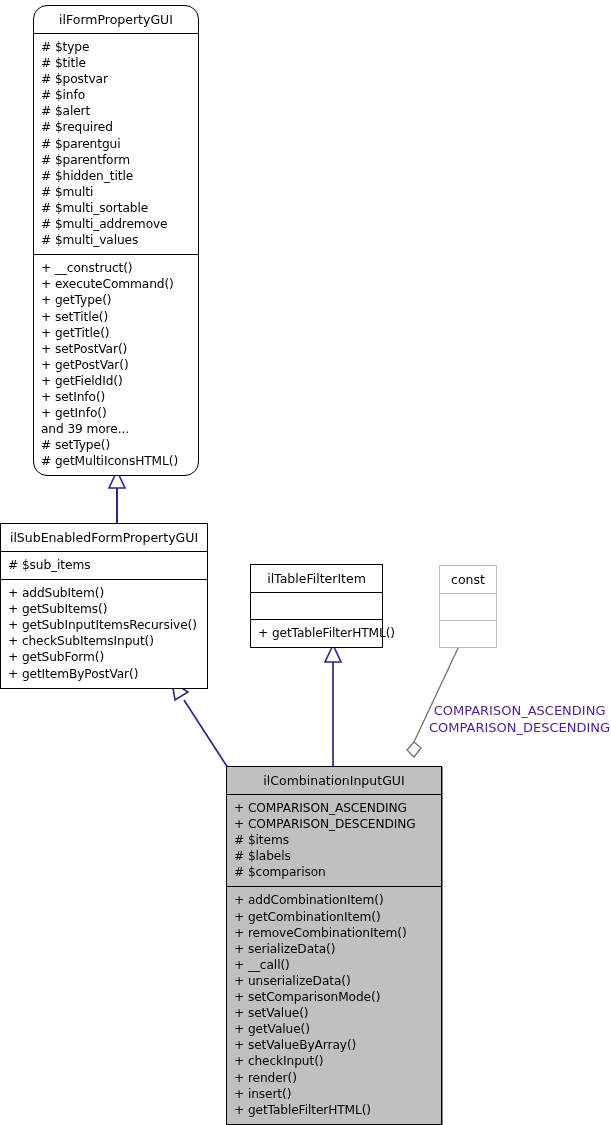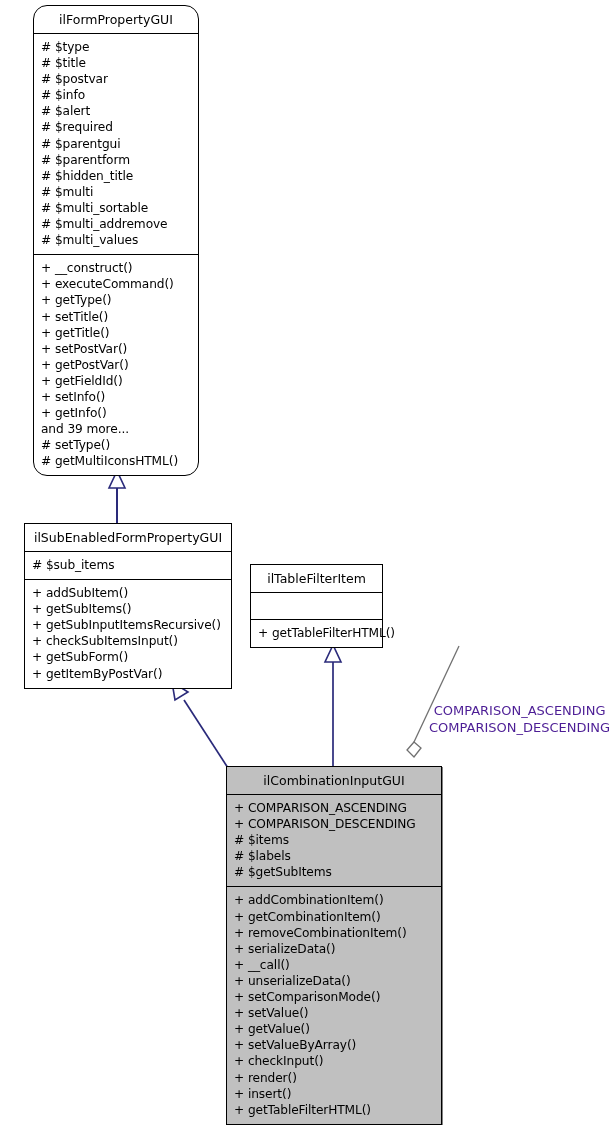--- a/index.html
+++ b/index.html
@@ -140,21 +140,21 @@
       <div class="uml-row">+ getPostVar()</div>
       <div class="uml-row">+ getFieldId()</div>
       <div class="uml-row">+ setInfo()</div>
       <div class="uml-row">+ getInfo()</div>
       <div class="uml-row">and 39 more...</div>
       <div class="uml-row"># setType()</div>
       <div class="uml-row"># getMultiIconsHTML()</div>
     </div>
   </div>
 
-  <div class="uml-box" style="left:24px; top:523px; width:208px;">
+  <div class="uml-box" style="left:0; top:523px; width:208px;">
     <div class="uml-title">ilSubEnabledFormPropertyGUI</div>
     <div class="uml-sep"></div>
     <div class="uml-compartment">
       <div class="uml-row"># $sub_items</div>
     </div>
     <div class="uml-sep"></div>
     <div class="uml-compartment">
       <div class="uml-row">+ addSubItem()</div>
       <div class="uml-row">+ getSubItems()</div>
       <div class="uml-row">+ getSubInputItemsRecursive()</div>
@@ -167,35 +167,42 @@
   <div class="uml-box" style="left:250px; top:564px; width:133px;">
     <div class="uml-title">ilTableFilterItem</div>
     <div class="uml-sep"></div>
     <div class="uml-compartment empty"></div>
     <div class="uml-sep"></div>
     <div class="uml-compartment">
       <div class="uml-row">+ getTableFilterHTML()</div>
     </div>
   </div>
 
+  <div class="uml-box faded" style="left:439px; top:565px; width:58px;">
+    <div class="uml-title">const</div>
+    <div class="uml-sep"></div>
+    <div class="uml-compartment empty"></div>
+    <div class="uml-sep"></div>
+    <div class="uml-compartment empty"></div>
+  </div>
 
   <div class="edge-label" style="left:429px; top:703px;">
     <div>COMPARISON_ASCENDING</div>
     <div>COMPARISON_DESCENDING</div>
   </div>
 
   <div class="uml-box highlight" style="left:226px; top:766px; width:216px;">
     <div class="uml-title">ilCombinationInputGUI</div>
     <div class="uml-sep"></div>
     <div class="uml-compartment">
       <div class="uml-row">+ COMPARISON_ASCENDING</div>
       <div class="uml-row">+ COMPARISON_DESCENDING</div>
       <div class="uml-row"># $items</div>
       <div class="uml-row"># $labels</div>
-      <div class="uml-row"># $getSubItems</div>
+      <div class="uml-row"># $comparison</div>
     </div>
     <div class="uml-sep"></div>
     <div class="uml-compartment">
       <div class="uml-row">+ addCombinationItem()</div>
       <div class="uml-row">+ getCombinationItem()</div>
       <div class="uml-row">+ removeCombinationItem()</div>
       <div class="uml-row">+ serializeData()</div>
       <div class="uml-row">+ __call()</div>
       <div class="uml-row">+ unserializeData()</div>
       <div class="uml-row">+ setComparisonMode()</div>

